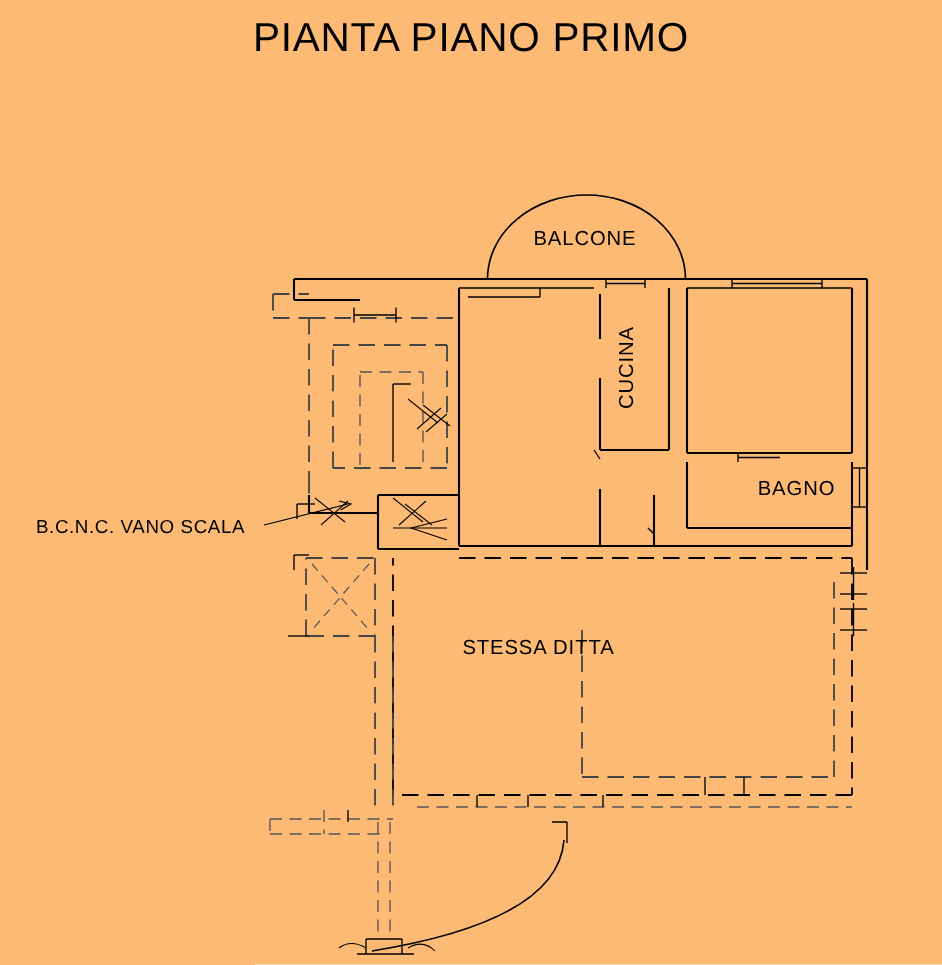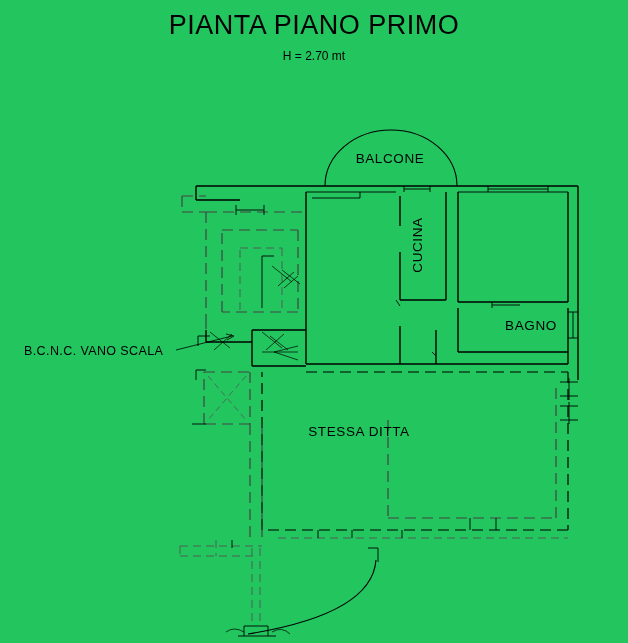--- a/index.html
+++ b/index.html
@@ -4,21 +4,21 @@
 <style>
   html, body {
     margin: 0;
     padding: 0;
     background: #ffffff;
   }
   #page {
     position: relative;
     width: 628px;
     height: 643px;
-    background: #22c55e;
+    background: #fdba74;
     font-family: "Liberation Sans", sans-serif;
     overflow: hidden;
   }
   .title {
     position: absolute;
     left: 0;
     top: 10px;
     width: 628px;
     text-align: center;
     font-size: 27px;
@@ -68,21 +68,20 @@
     letter-spacing: 0.4px;
   }
 </style>
 </head>
 <body>
 
 <div id="page">
 
   <div class="title">PIANTA PIANO  PRIMO</div>
 
-  <div class="subtitle">H = 2.70 mt</div>
 
   <svg class="plan" viewBox="0 0 628 643">
 
     <g>
       <path class="arc" d="M 325 186 A 66 56 0 0 1 457 186"></path>
     </g>
     <text class="lbl" x="390" y="163" text-anchor="middle">BALCONE</text>
 
     <g>
 

